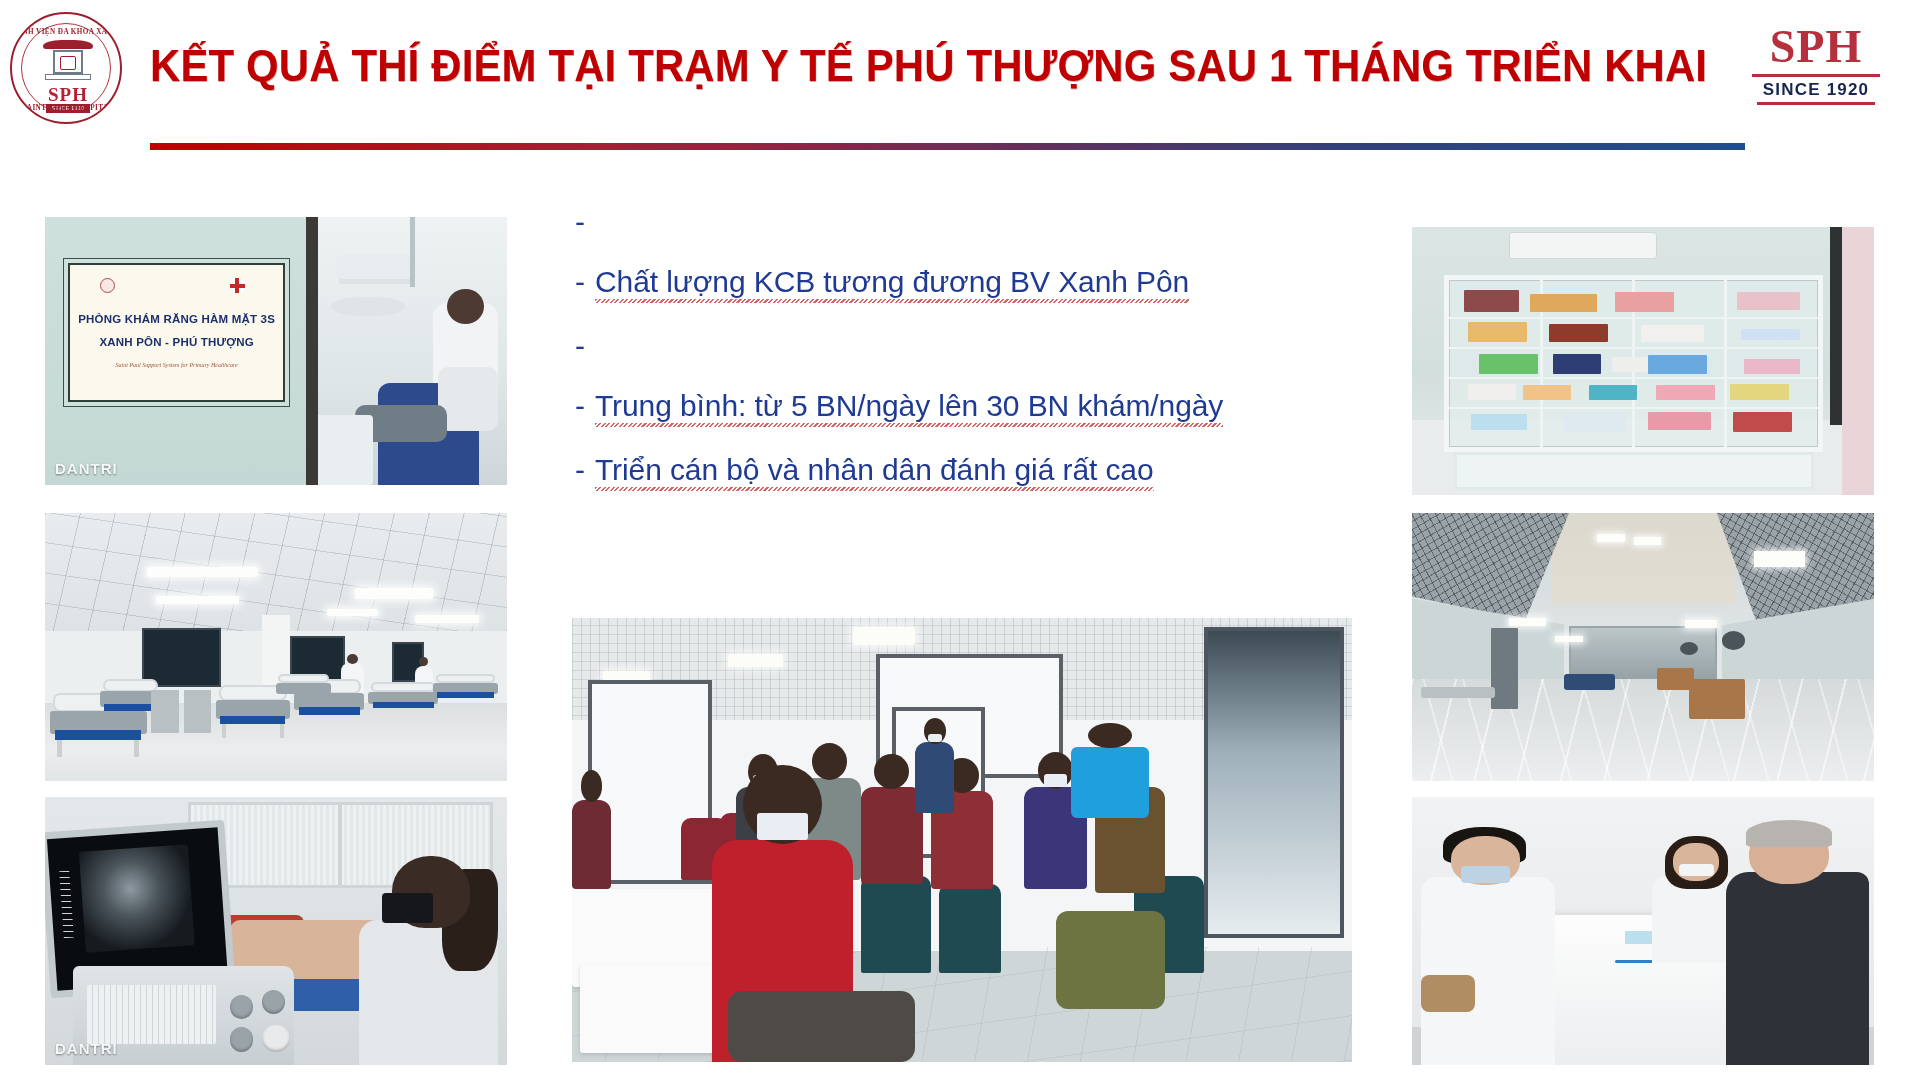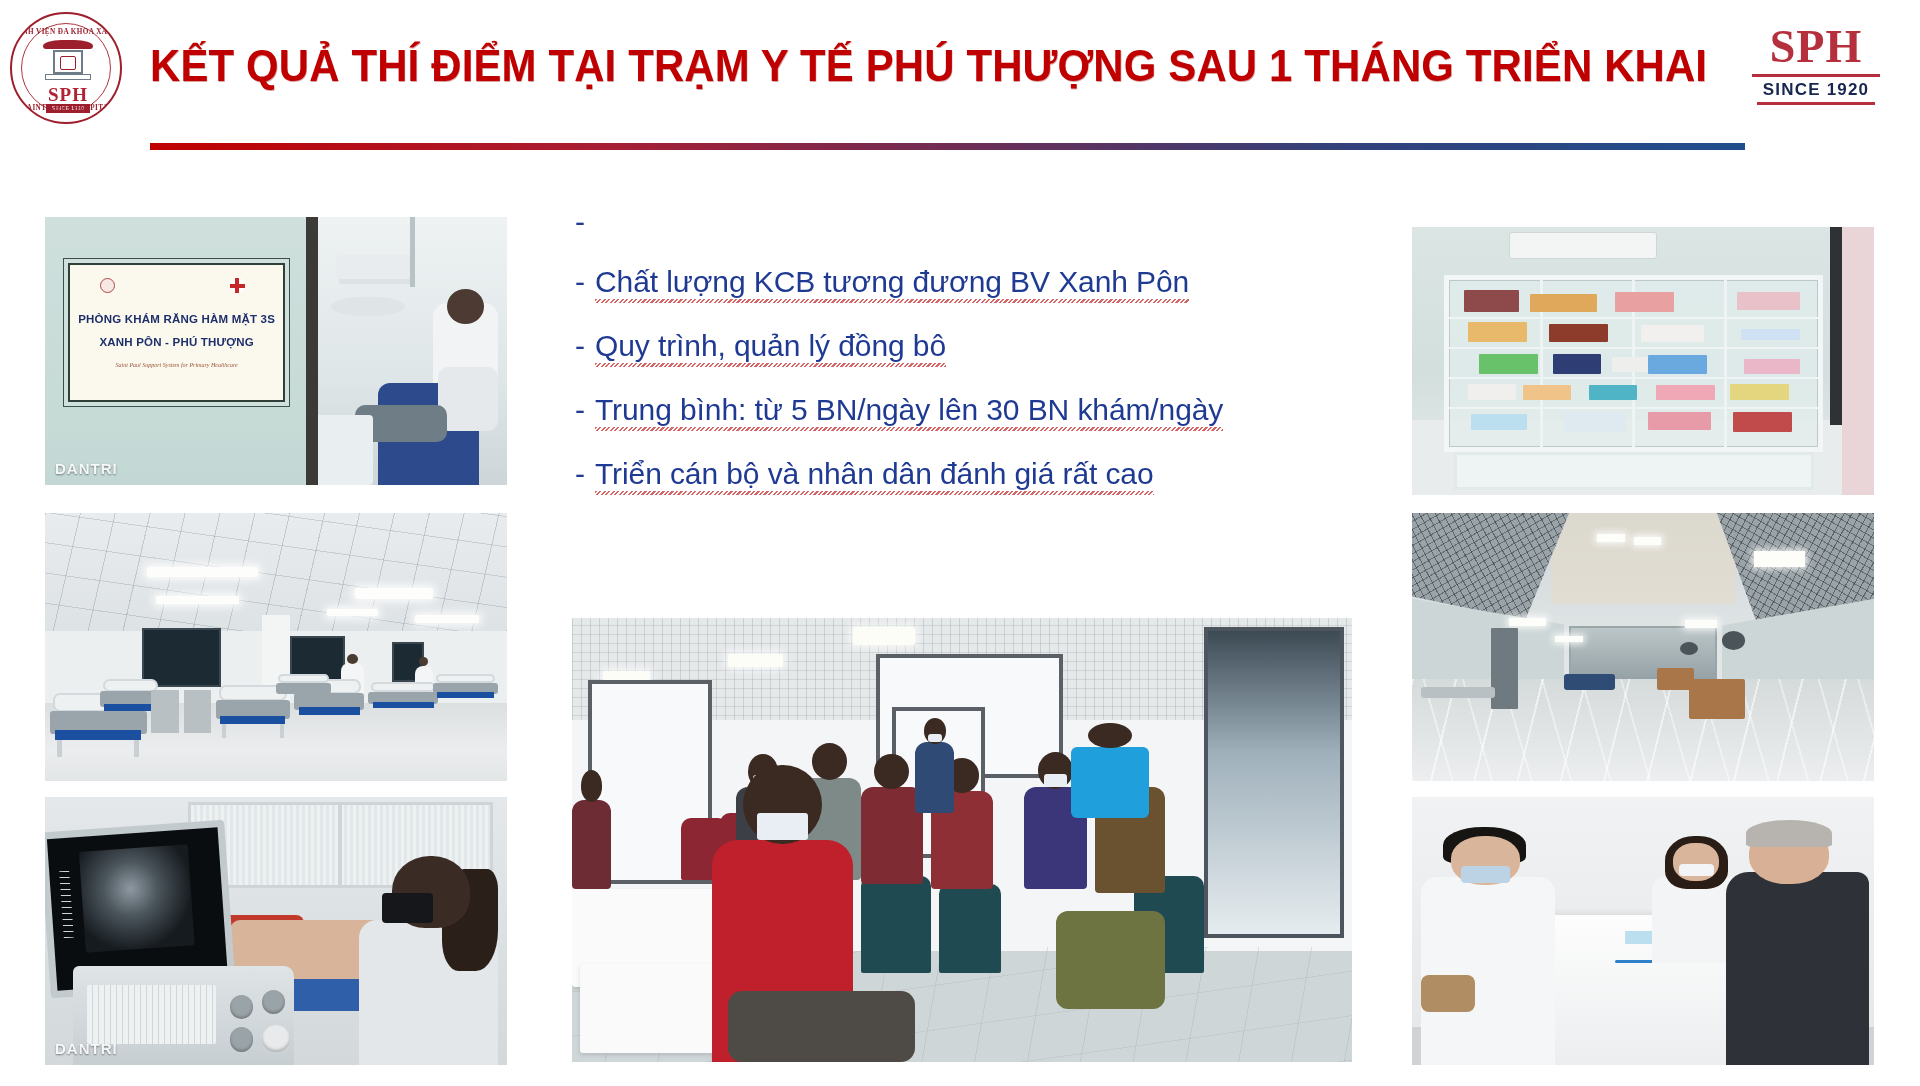--- a/index.html
+++ b/index.html
@@ -496,21 +496,20 @@
   <div class="bullet-list">
     <div class="bullet-row">
       <span class="bullet-dash">-</span>
     </div>
     <div class="bullet-row">
       <span class="bullet-dash">-</span>
       <span class="bullet-text">Chất lượng KCB tương đương BV Xanh Pôn</span>
     </div>
     <div class="bullet-row">
       <span class="bullet-dash">-</span>
-      <span class="bullet-text">Quy trình, quản lý đồng bô</span>
     </div>
     <div class="bullet-row">
       <span class="bullet-dash">-</span>
       <span class="bullet-text">Trung bình: từ 5 BN/ngày lên 30 BN khám/ngày</span>
     </div>
     <div class="bullet-row">
       <span class="bullet-dash">-</span>
       <span class="bullet-text">Triển cán bộ và nhân dân đánh giá rất cao</span>
     </div>
   </div>

